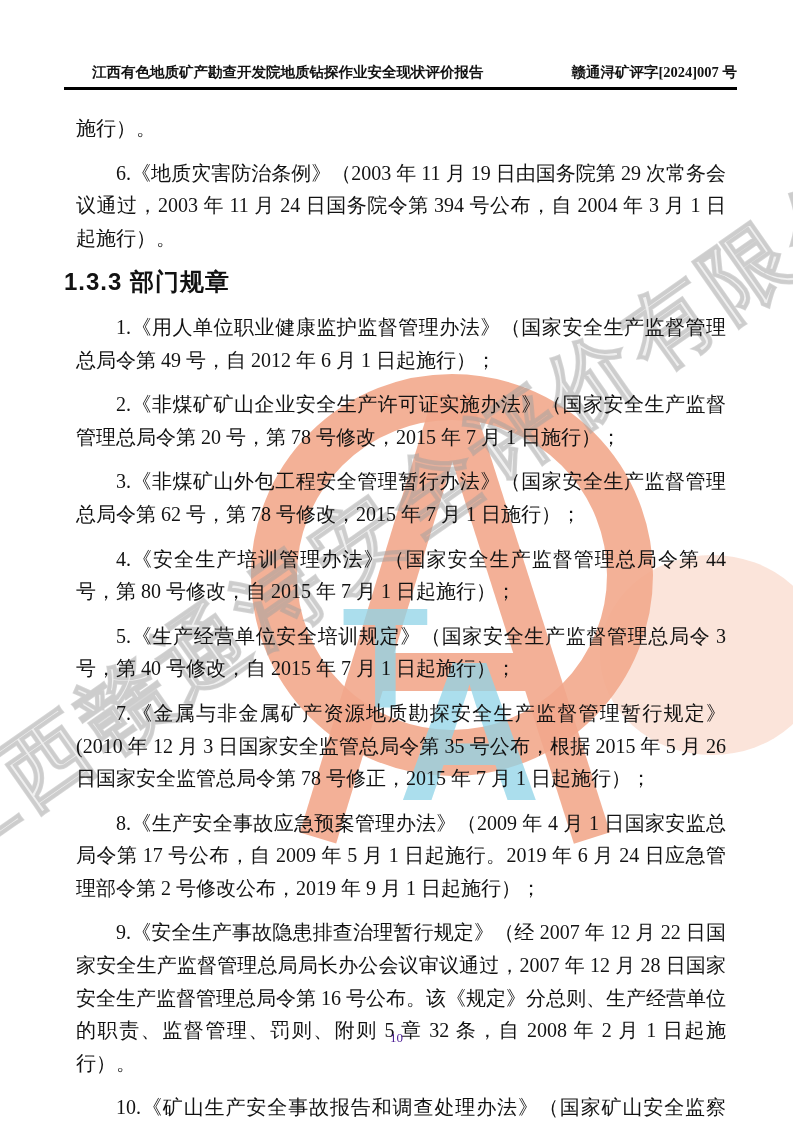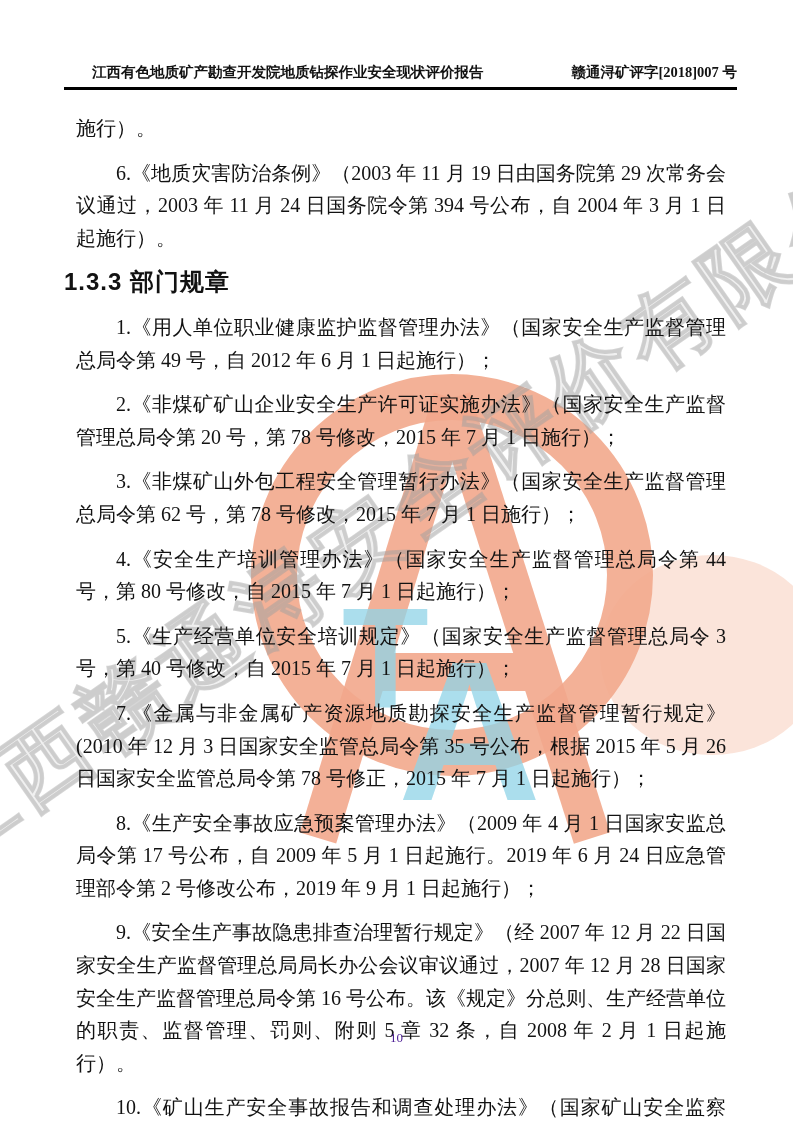--- a/index.html
+++ b/index.html
@@ -96,21 +96,21 @@
       <text x="342" y="708" font-size="142" font-family="Liberation Sans, sans-serif" font-weight="bold" fill="#8fd4e8" opacity="0.75">T</text>
       <text x="398" y="800" font-size="198" font-family="Liberation Sans, sans-serif" font-weight="bold" fill="#8fd4e8" opacity="0.75">A</text>
     </svg>
     <div class="wm-diagonal">江西赣通浔安全评价有限公司</div>
   </div>
 
   <div class="content-layer">
 
     <div class="header">
       <span class="h-left">江西有色地质矿产勘查开发院地质钻探作业安全现状评价报告</span>
-      <span class="h-right">赣通浔矿评字[2018]007 号</span>
+      <span class="h-right">赣通浔矿评字[2024]007 号</span>
     </div>
 
     <div class="body-text">
       <p class="para no-indent">施行）。</p>
       <p class="para">6.《地质灾害防治条例》（2003 年 11 月 19 日由国务院第 29 次常务会议通过，2003 年 11 月 24 日国务院令第 394 号公布，自 2004 年 3 月 1 日起施行）。</p>
 
       <h2 class="section-heading">1.3.3 部门规章</h2>
 
       <p class="para">1.《用人单位职业健康监护监督管理办法》（国家安全生产监督管理总局令第 49 号，自 2012 年 6 月 1 日起施行）；</p>
       <p class="para">2.《非煤矿矿山企业安全生产许可证实施办法》（国家安全生产监督管理总局令第 20 号，第 78 号修改，2015 年 7 月 1 日施行）；</p>

